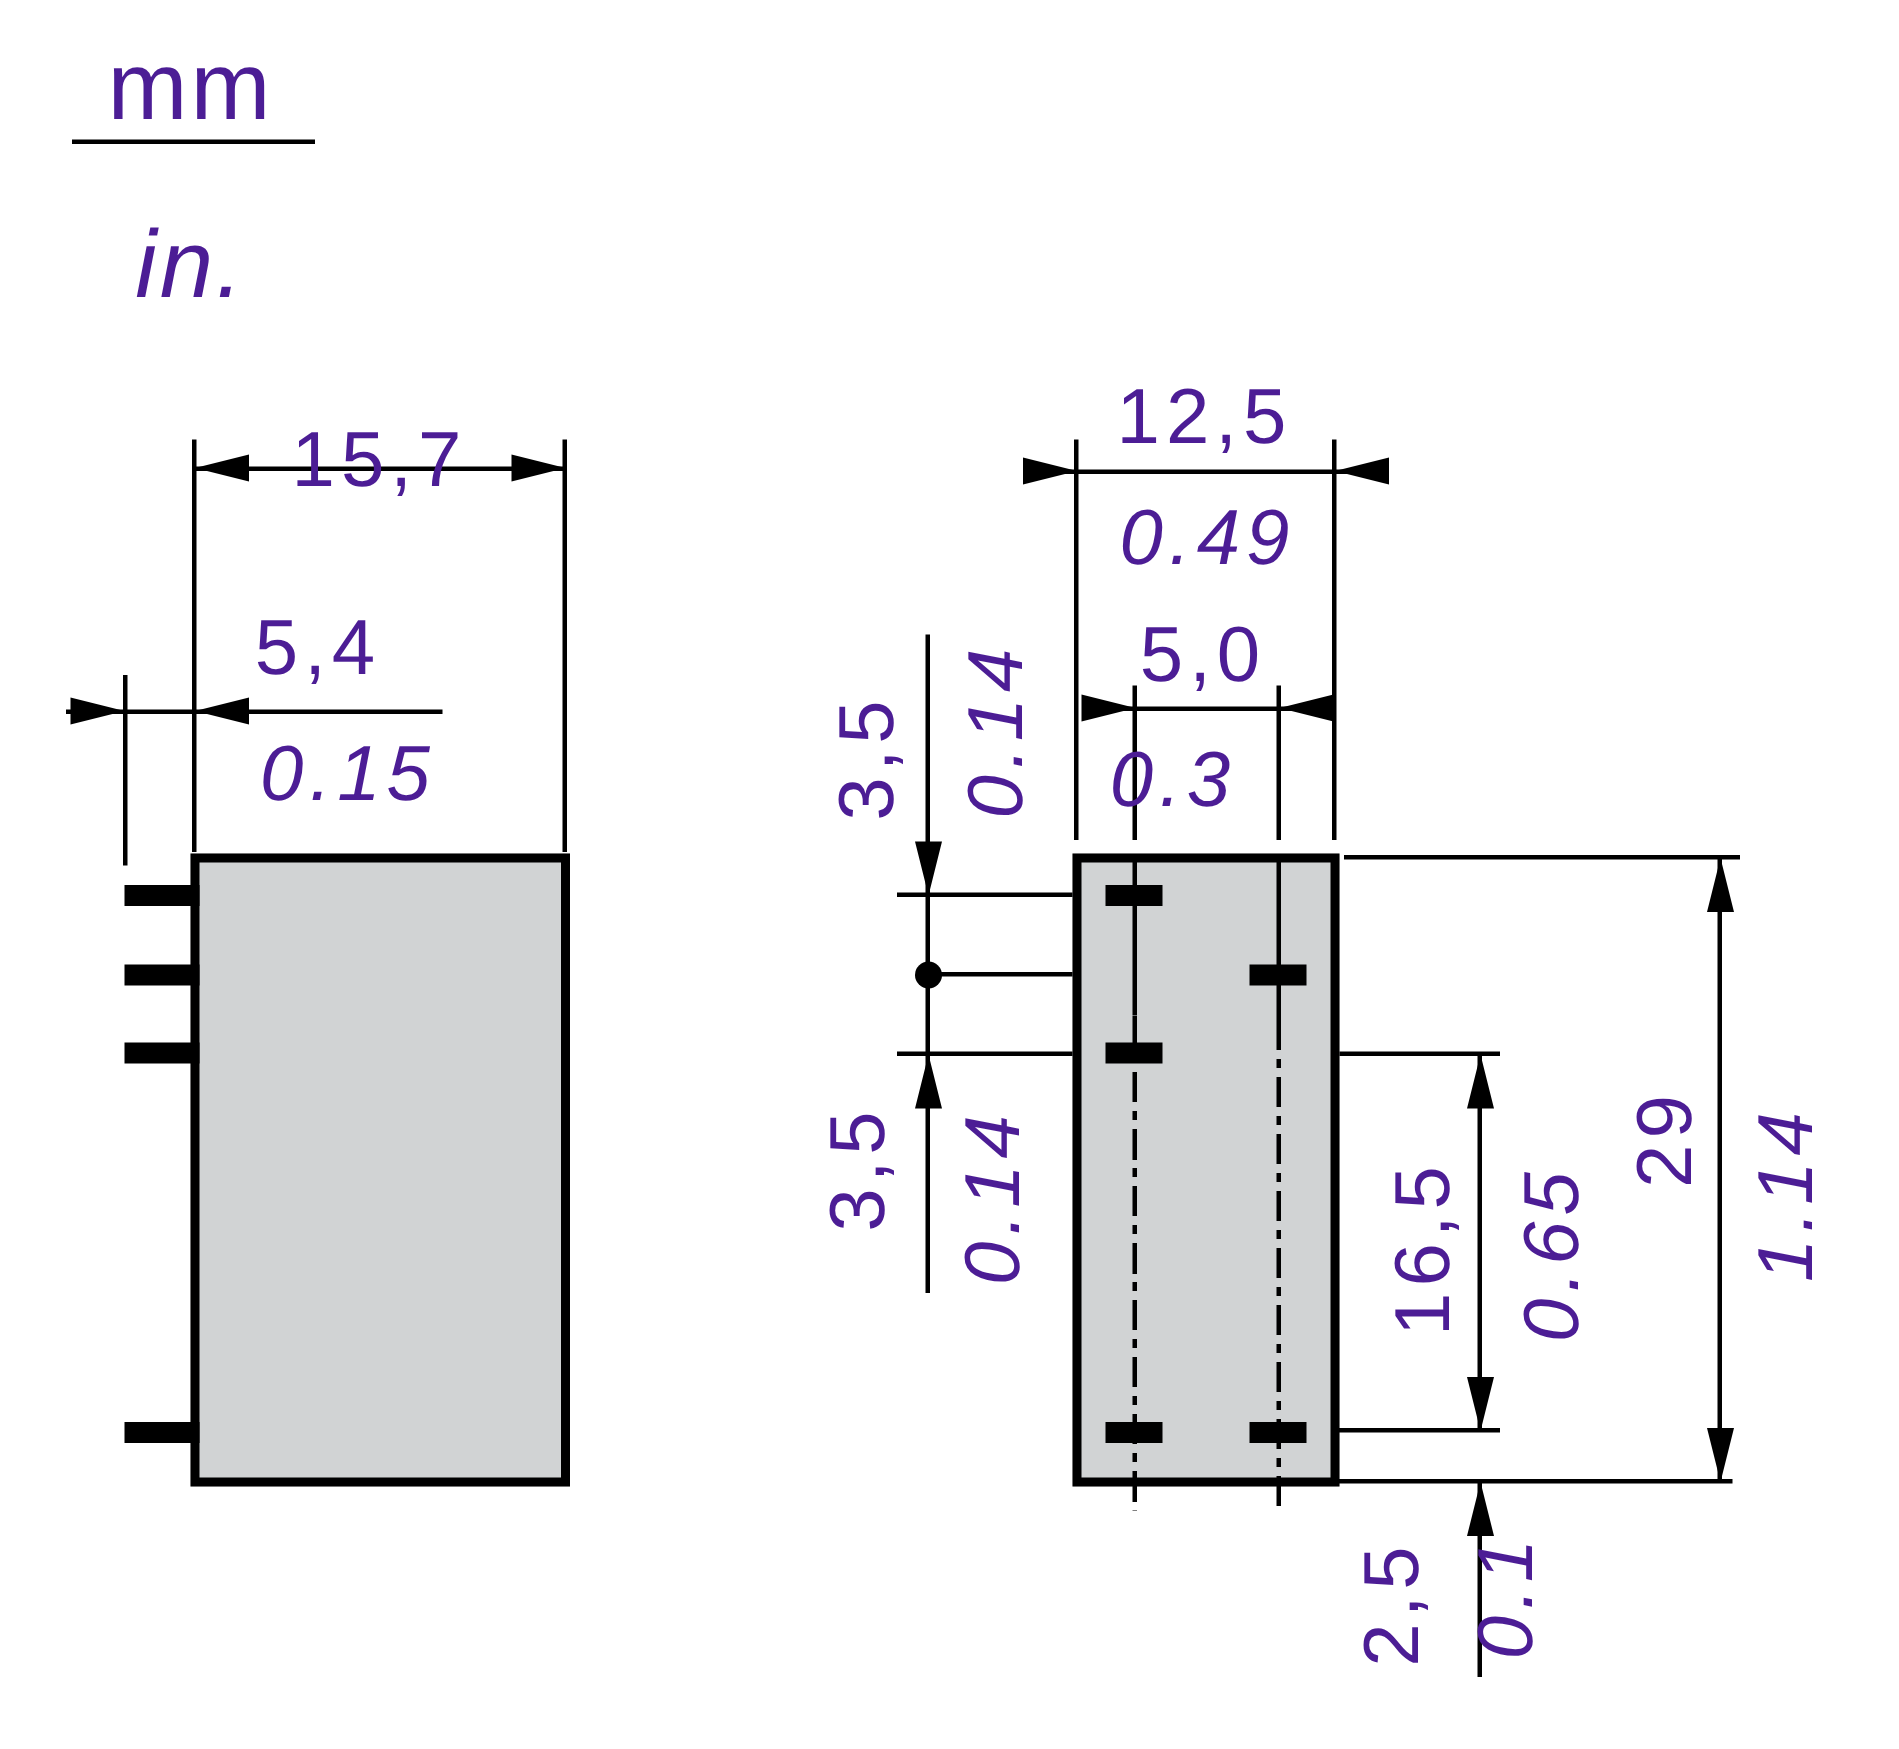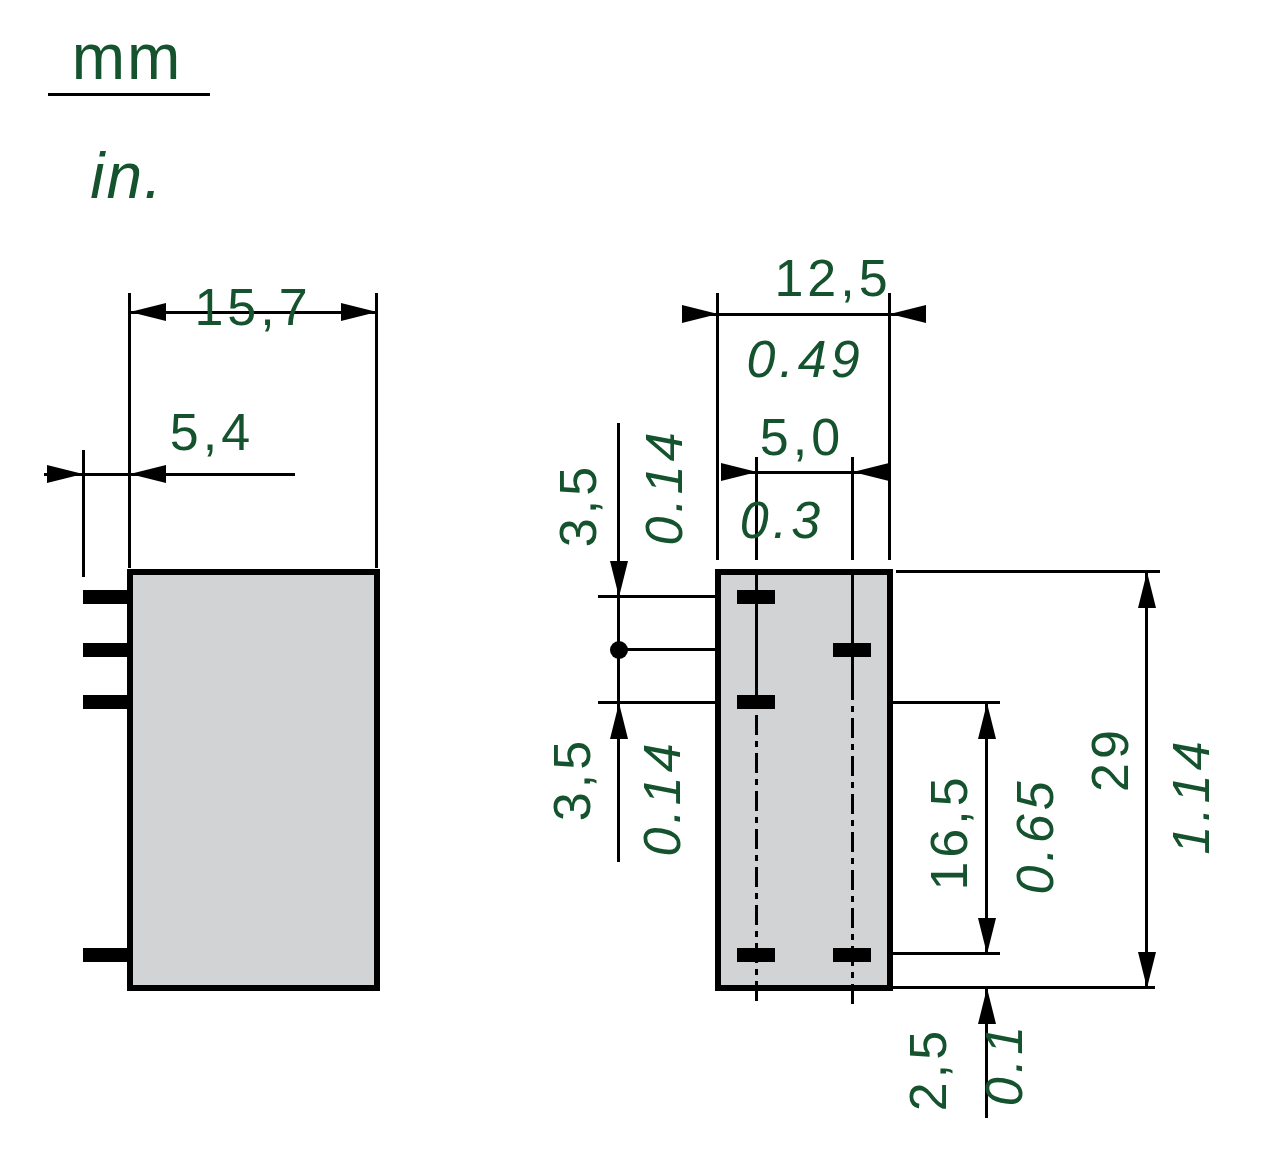--- a/index.html
+++ b/index.html
@@ -1,17 +1,17 @@
 <!DOCTYPE html>
 <html><head>
 <meta charset="utf-8">
 <style>
   html,body{margin:0;padding:0;background:#fff;}
   .canvas{position:relative;width:1266px;height:1166px;background:#fff;overflow:hidden;
-          font-family:"Liberation Sans",sans-serif;color:#14532d;}
+          font-family:"Liberation Sans",sans-serif;color:#4c1d95;}
   .hl{position:absolute;height:3px;background:#000;}
   .vl{position:absolute;width:3px;background:#000;}
   .vl-dash{position:absolute;width:3px;background:repeating-linear-gradient(
       to bottom,#000 0 20px,transparent 20px 26px,#000 26px 32px,transparent 32px 38px);}
   .arr{position:absolute;width:0;height:0;}
   .arr.r{border-left:36px solid #000;border-top:9px solid transparent;border-bottom:9px solid transparent;}
   .arr.l{border-right:36px solid #000;border-top:9px solid transparent;border-bottom:9px solid transparent;}
   .arr.d{border-top:36px solid #000;border-left:9px solid transparent;border-right:9px solid transparent;}
   .arr.u{border-bottom:36px solid #000;border-left:9px solid transparent;border-right:9px solid transparent;}
   .lbl{position:absolute;font-size:52px;letter-spacing:4px;white-space:nowrap;
@@ -39,34 +39,35 @@
 
   <div class="hl" style="left:130px;top:311px;width:247px;"></div>
   <div class="arr l" style="left:130px;top:303px;"></div>
   <div class="arr r" style="left:341px;top:303px;"></div>
   <div class="lbl" style="left:253px;top:277px;margin-top:30px;">15,7</div>
 
   <div class="hl" style="left:44px;top:473px;width:251px;"></div>
   <div class="arr r" style="left:47px;top:465px;"></div>
   <div class="arr l" style="left:130px;top:465px;"></div>
   <div class="lbl" style="left:212px;top:432px;">5,4</div>
+  <div class="lbl it" style="left:232px;top:516px;">0.15</div>
 
   <div class="body" style="left:127px;top:569px;width:241px;height:410px;"></div>
   <div class="pin" style="left:83px;top:590px;"></div>
   <div class="pin" style="left:83px;top:643px;"></div>
   <div class="pin" style="left:83px;top:695px;"></div>
   <div class="pin" style="left:83px;top:948px;"></div>
 
   <div class="vl" style="left:716px;top:293px;height:267px;"></div>
   <div class="vl" style="left:888px;top:293px;height:267px;"></div>
 
   <div class="hl" style="left:684px;top:313px;width:239px;"></div>
   <div class="arr r" style="left:682px;top:305px;"></div>
   <div class="arr l" style="left:890px;top:305px;"></div>
-  <div class="lbl" style="left:803px;top:278px;margin-left:30px;">12,5</div>
+  <div class="lbl" style="left:803px;top:278px;">12,5</div>
   <div class="lbl it" style="left:805px;top:359px;">0.49</div>
 
   <div class="vl" style="left:755px;top:457px;height:103px;"></div>
   <div class="vl" style="left:851px;top:457px;height:103px;"></div>
   <div class="hl" style="left:722px;top:471px;width:164px;"></div>
   <div class="arr r" style="left:721px;top:463px;"></div>
   <div class="arr l" style="left:853px;top:463px;"></div>
   <div class="lbl" style="left:802px;top:437px;">5,0</div>
   <div class="lbl it" style="left:782px;top:520px;text-align:center;">0.3</div>
 

